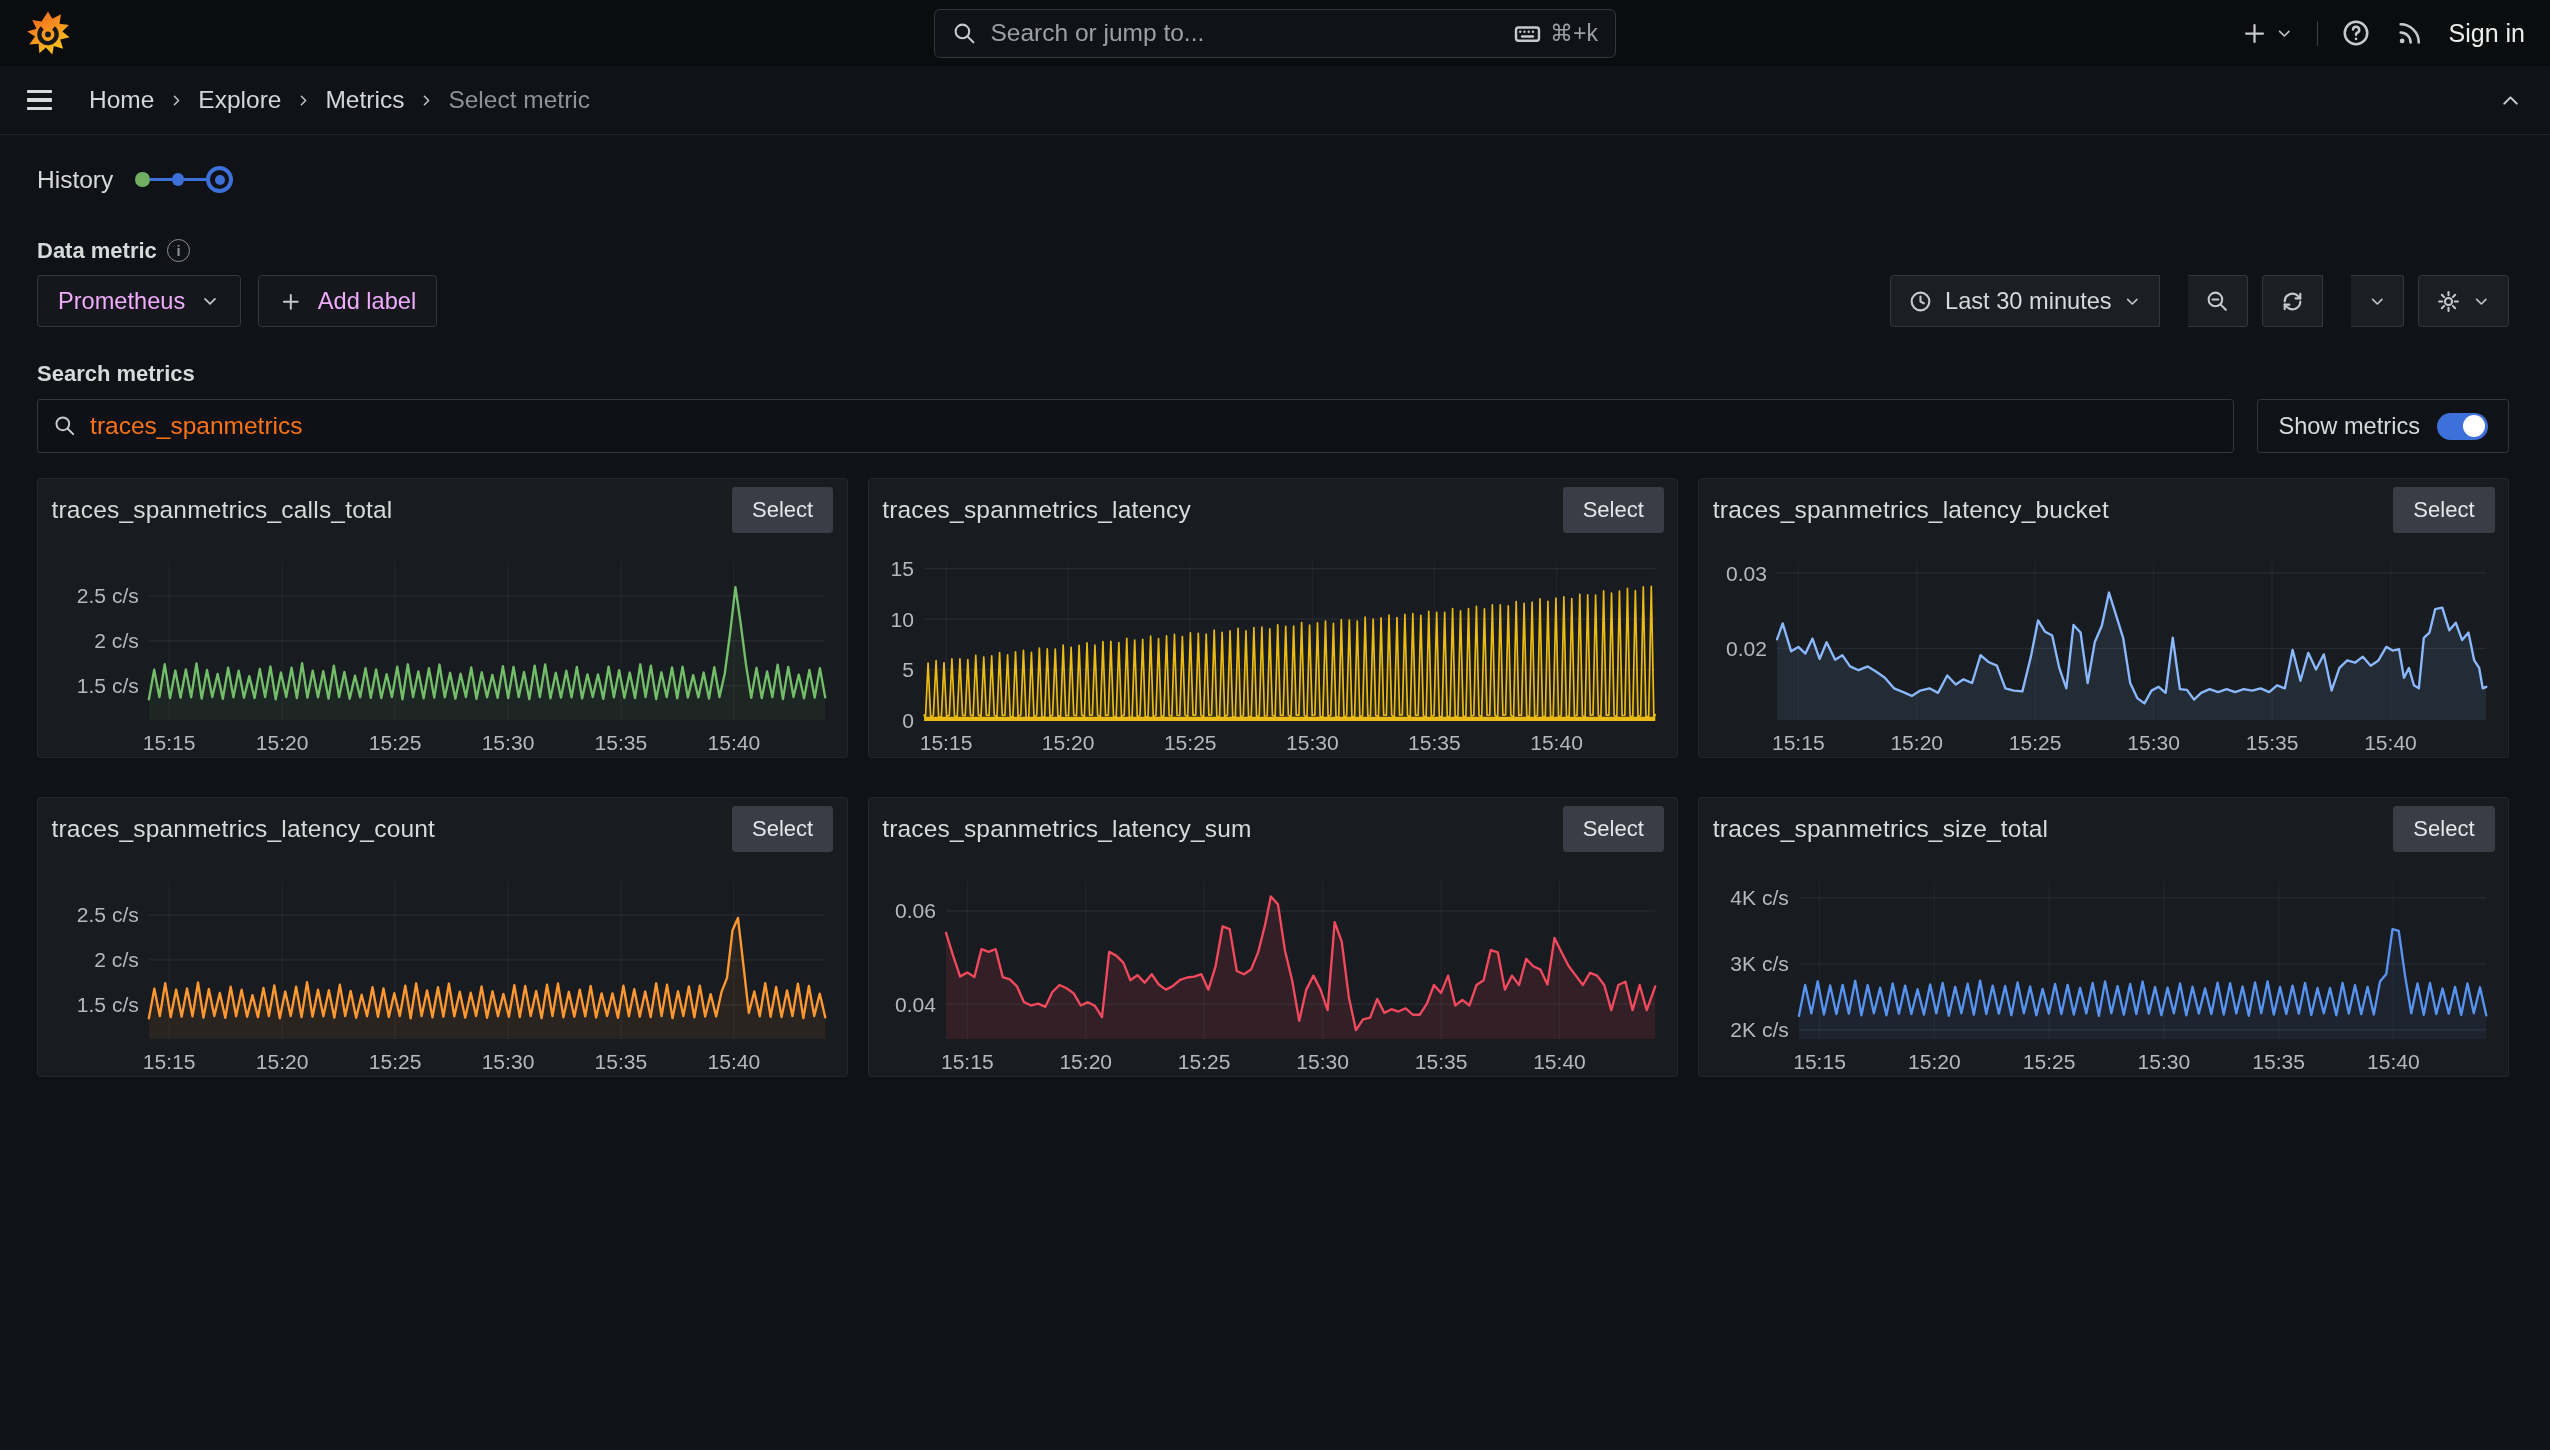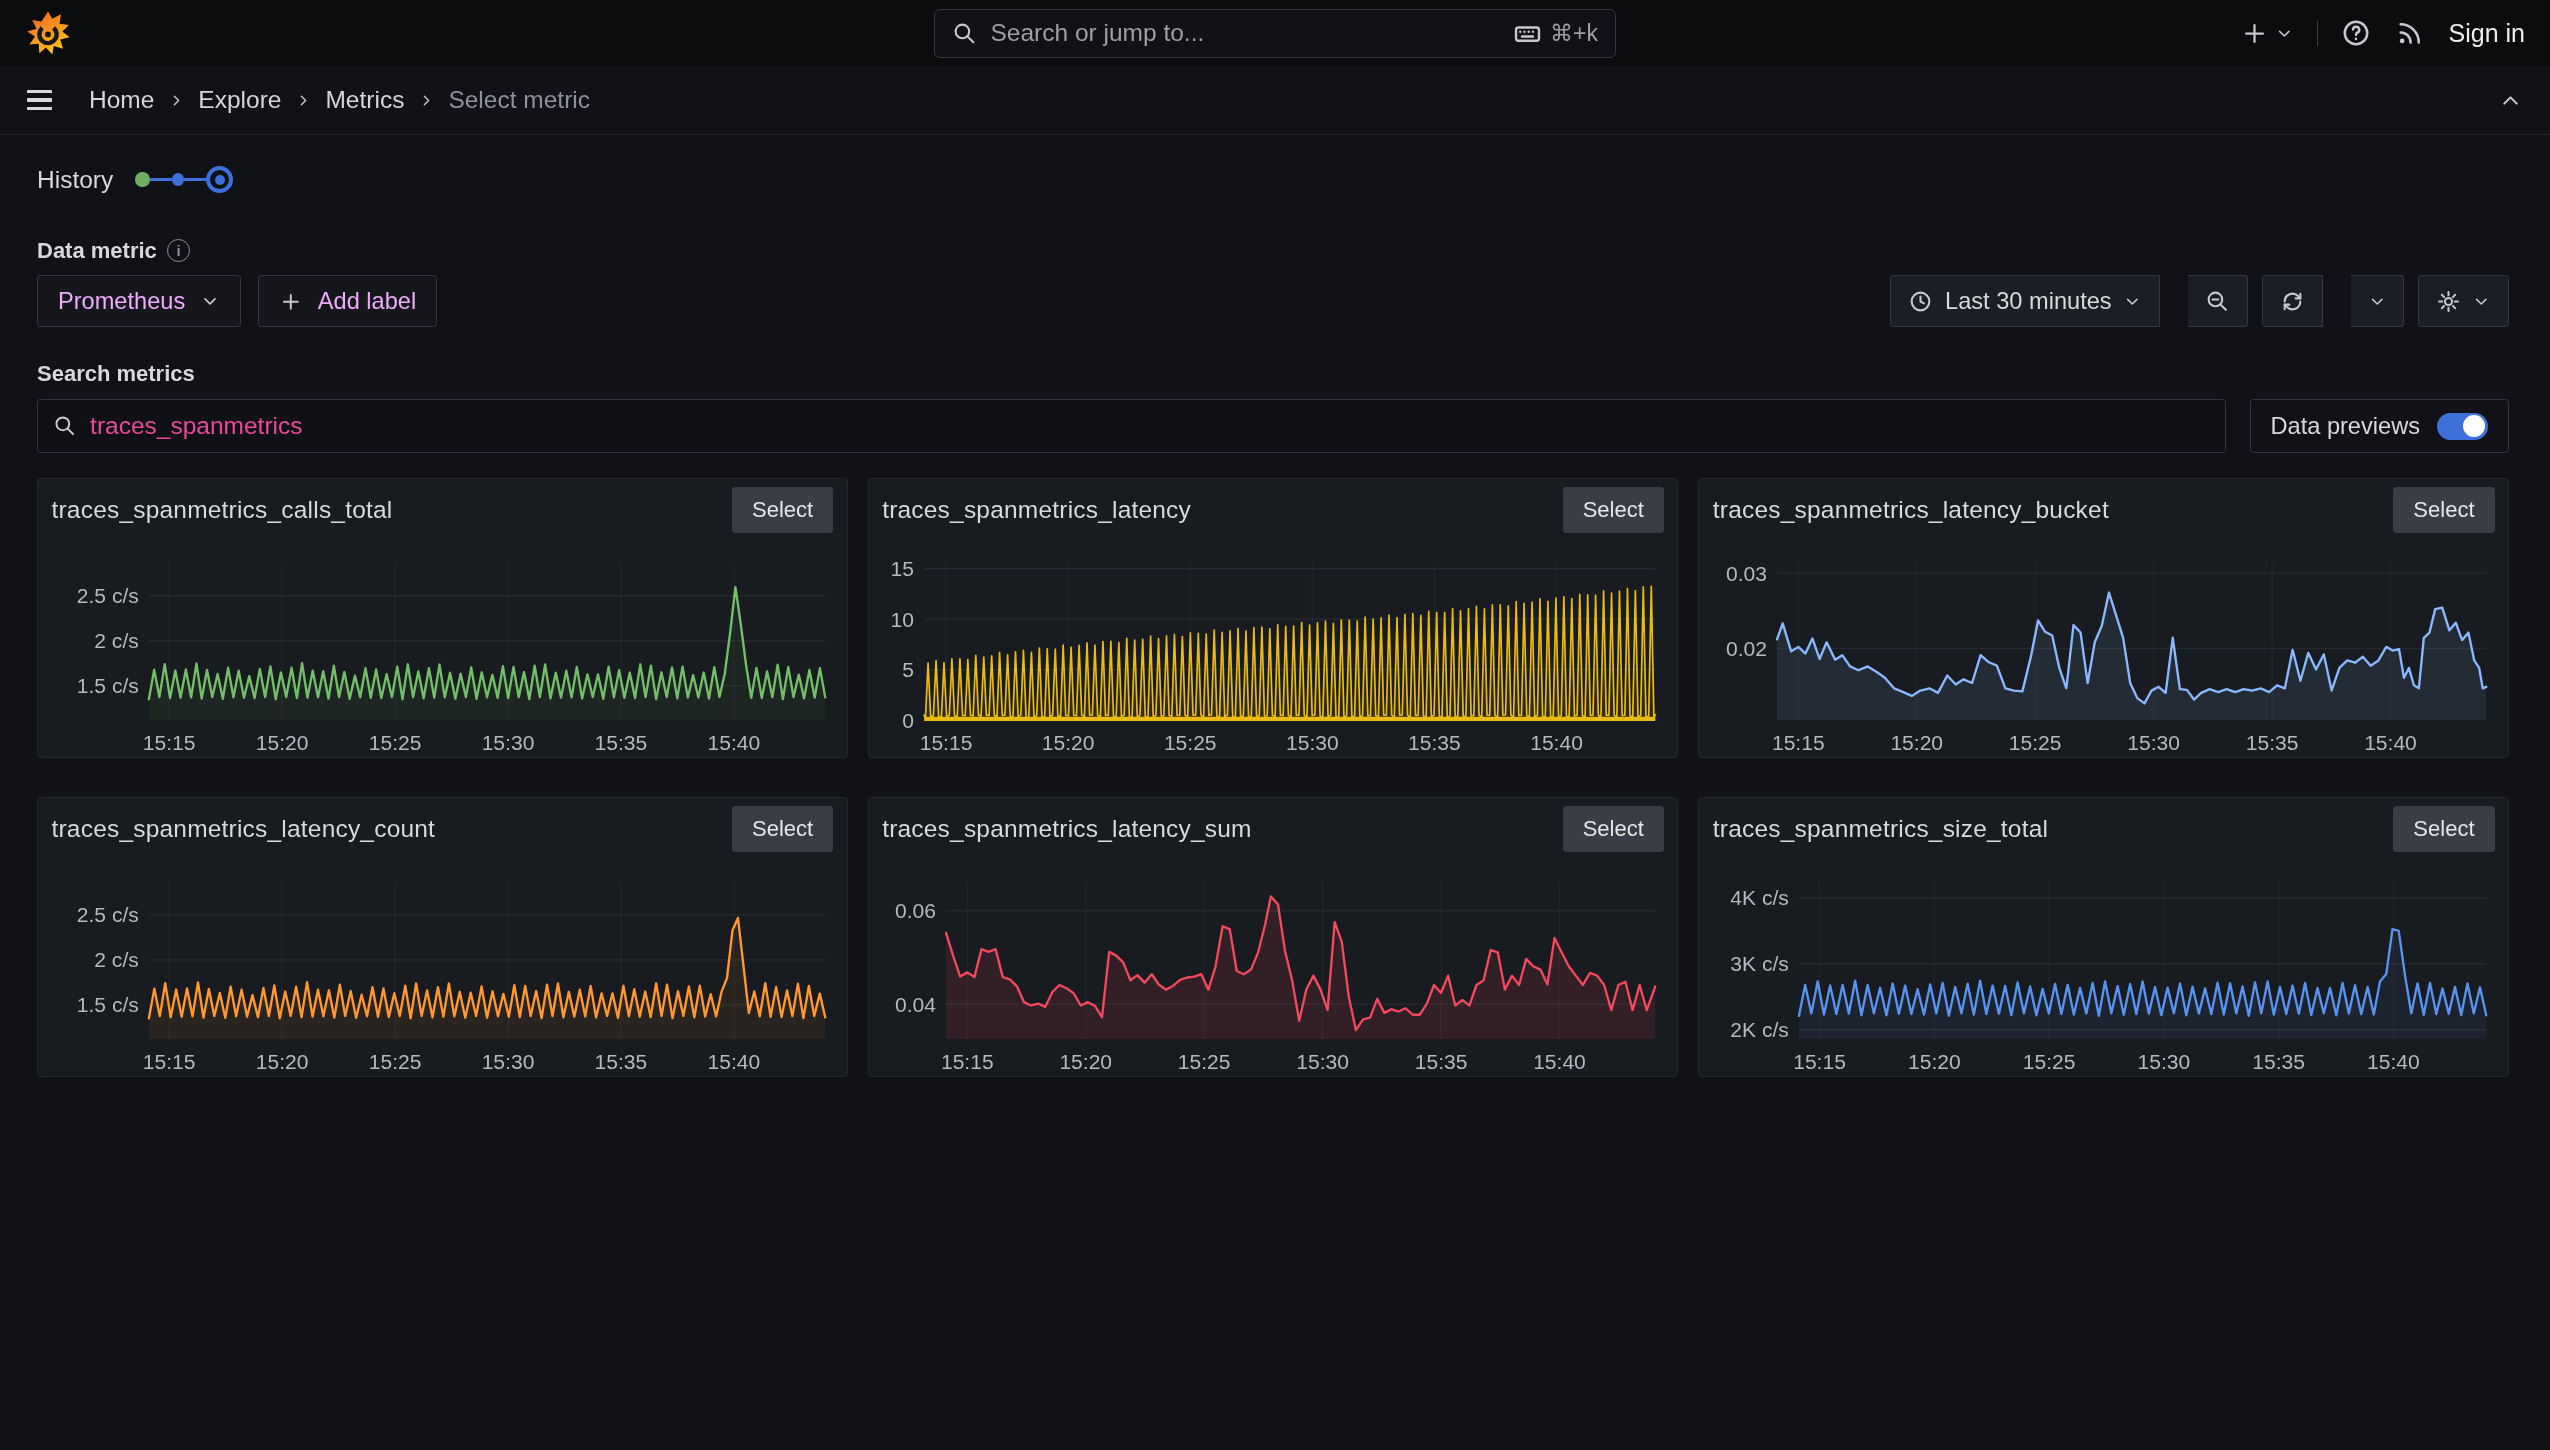--- a/index.html
+++ b/index.html
@@ -48,21 +48,21 @@
   .ctl-right { margin-left:auto; display:flex; gap:13.5px; }
   .tp-group { display:flex;gap:28px; }
   .tp-seg { height:52px; background:#1b1e24; border:0.8px solid #34373e; display:flex; align-items:center; gap:11.8px; padding:0 17px; font-size:23.6px; color:#d8d9da; cursor:pointer; }
   .tp-seg.first { border-radius:3.4px 0 0 3.4px; }
   .tp-seg.attached { border-left:none; border-radius:0 3.4px 3.4px 0; }
   .tp-seg.single { border-radius:3.4px; }
 
   .search-label { margin-top:34px; }
   .search-row { display:flex; gap:23.6px; }
   .metrics-input { flex:1; height:54px; border:0.8px solid #34373e; border-radius:3.4px; background:#101116; display:flex; align-items:center; gap:13.5px; padding:0 15px; }
-  .metrics-input input { flex:1; background:transparent; border:none; outline:none; color:#ec4899; font-size:24.5px; font-family:inherit; }
+  .metrics-input input { flex:1; background:transparent; border:none; outline:none; color:#f97316; font-size:24.5px; font-family:inherit; }
   .previews-box { height:54px; border:0.8px solid #34373e; border-radius:3.4px; display:flex; align-items:center; gap:17px; padding:0 20px; font-size:23.6px; color:#d8d9da; }
   .toggle { width:51px; height:27px; border-radius:13.5px; background:#3d71d9; position:relative; cursor:pointer; }
   .toggle i { position:absolute; top:2.5px; right:3.4px; width:22px; height:22px; border-radius:50%; background:#ffffff; }
 
   
   .grid { display:grid; grid-template-columns:repeat(3,1fr); column-gap:20px; row-gap:39px; margin-top:25px; }
   .panel { background:#181b1f; border:0.8px solid #24272c; border-radius:3.4px; height:280px; padding:8.4px 13.5px 0; overflow:hidden; }
   .panel-head { display:flex; align-items:center; height:44px; }
   .panel-title { font-size:24.5px; font-weight:500; color:#d8d9da; letter-spacing:0.2px; }
   .select-btn { margin-left:auto; background:#3a3d45; color:#e5e6ea; font-size:22px; height:46px; padding:0 20px; border-radius:3.4px; border:none; font-family:inherit; cursor:pointer; }
@@ -291,21 +291,21 @@
     <div class="metrics-input">
       <svg width="23.6" height="23.6" viewBox="0 0 24 24">
           <g class="stroke-ic" stroke="#8e9097">
             <circle cx="10" cy="10" r="6.5"></circle>
             <line x1="15" y1="15" x2="20.5" y2="20.5"></line>
           </g>
         </svg>
       <input type="text" value="traces_spanmetrics" style="">
     </div>
     <div class="previews-box">
-      <span>Data previews</span>
+      <span>Show metrics</span>
       <span class="toggle">
           <i></i>
         </span>
     </div>
   </div>
 
   <div class="grid">
 
     <article class="panel">
       <div class="panel-head">

